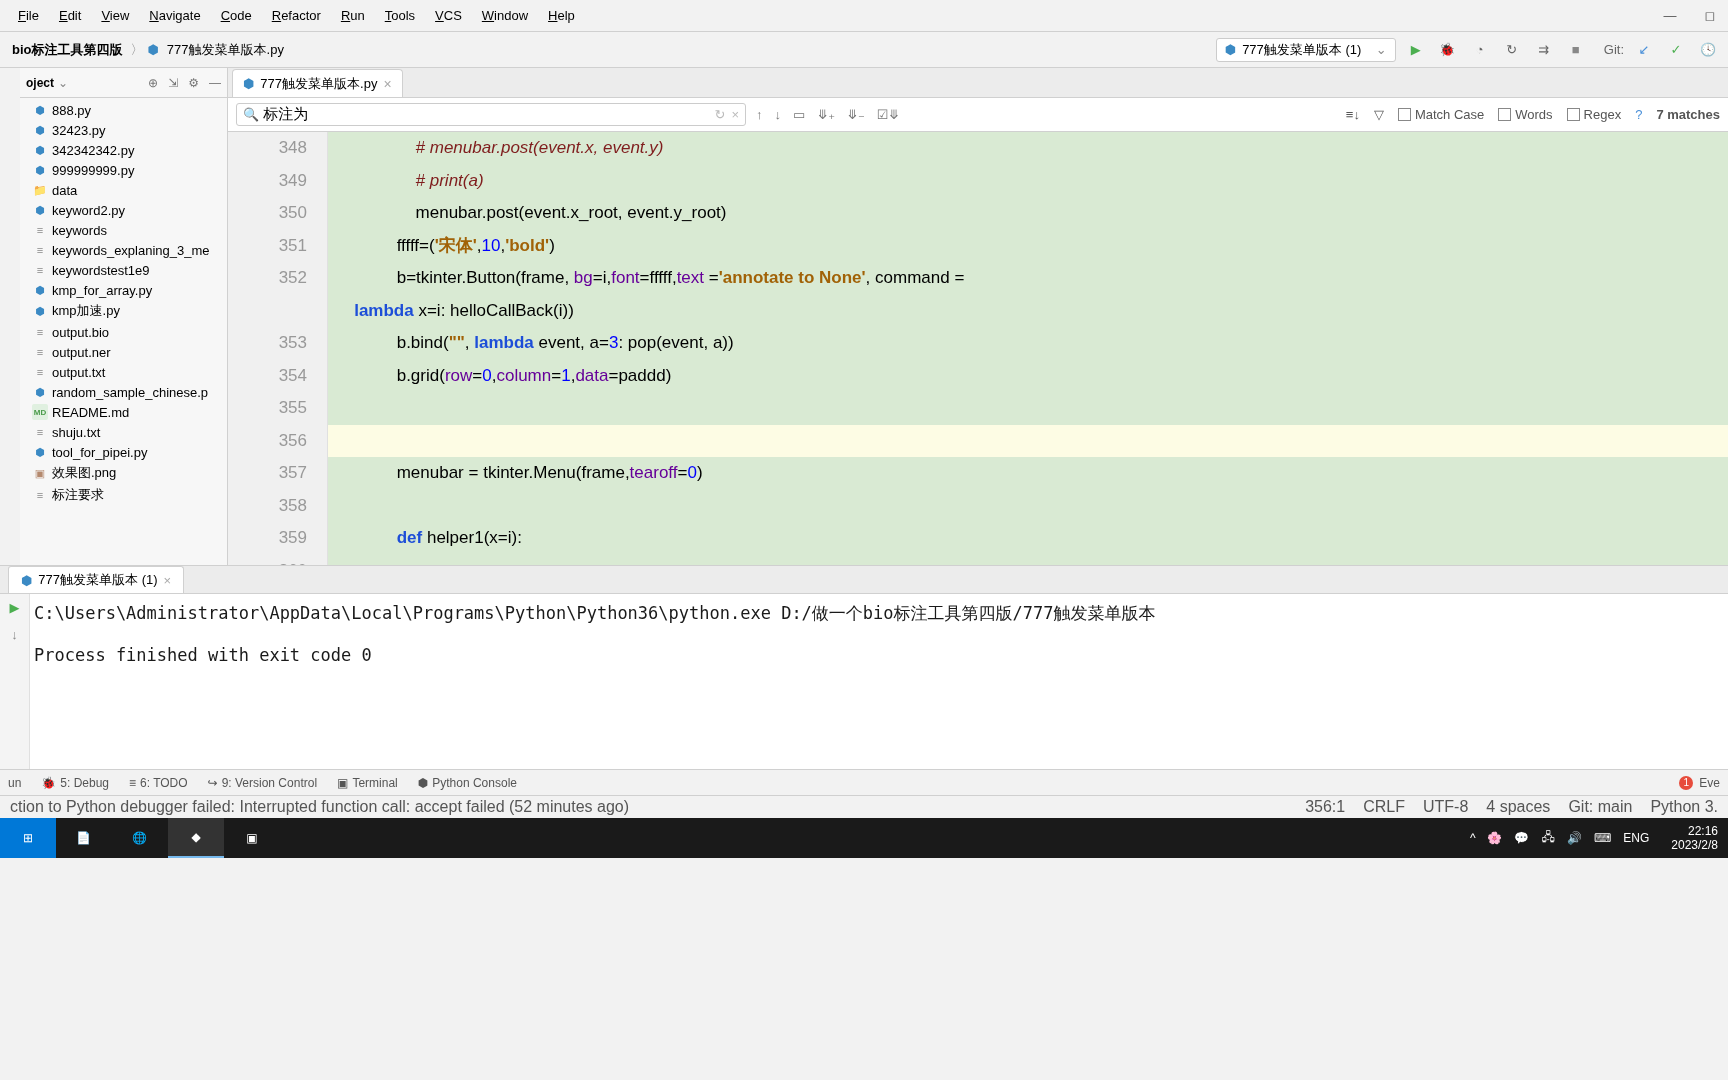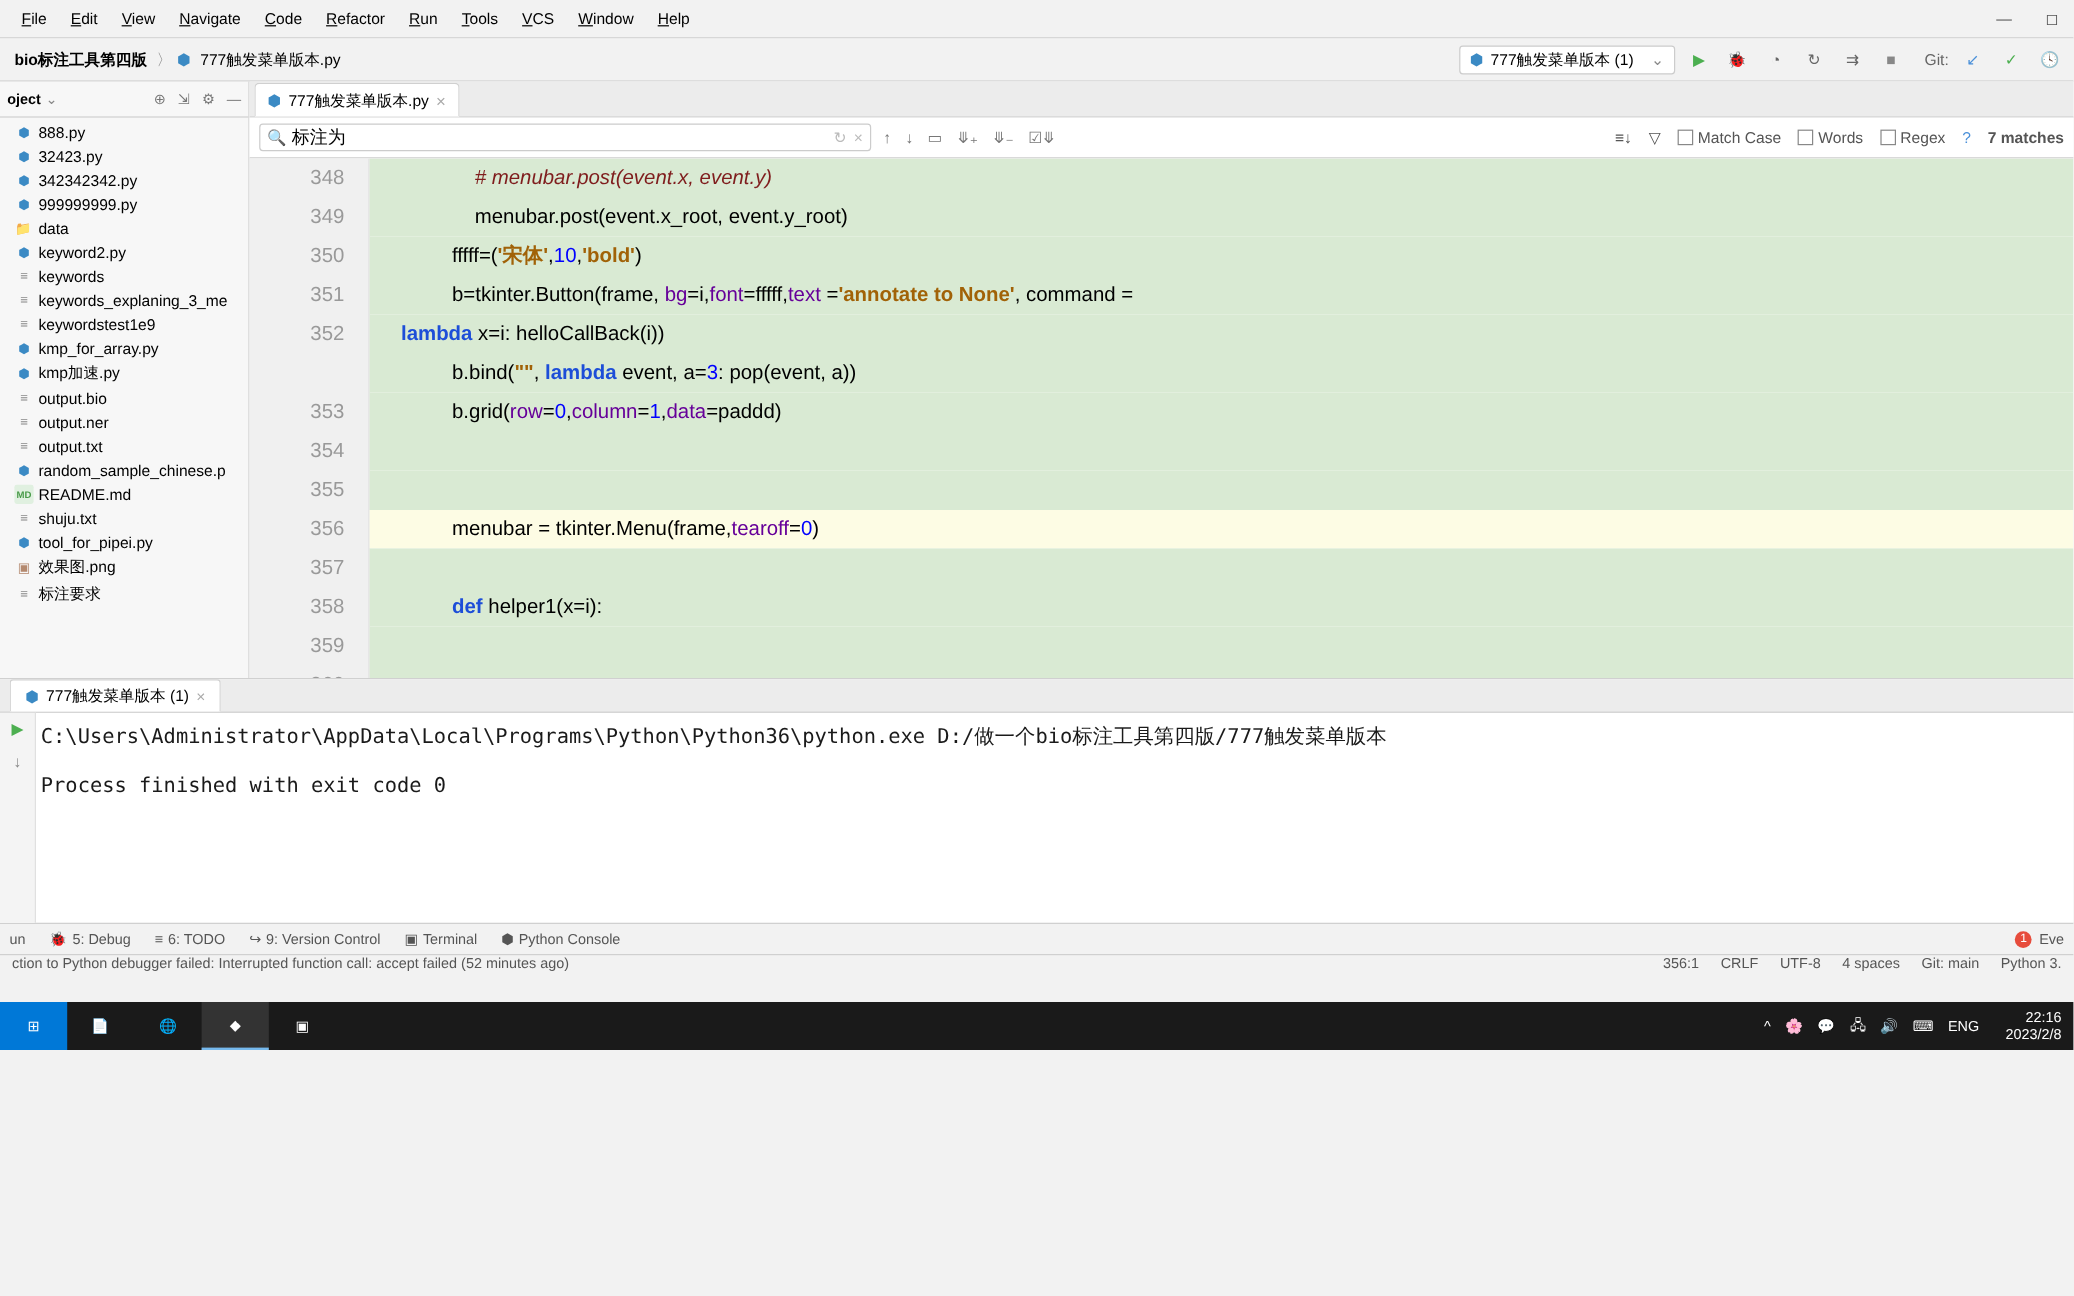--- a/index.html
+++ b/index.html
@@ -23,21 +23,21 @@
 .run-config { display: flex; align-items: center; border: 1px solid #ccc; background: #fff; padding: 2px 8px; border-radius: 3px; min-width: 180px; }
 .run-config .py-icon { color: #3b8ac4; margin-right: 6px; }
 .run-config .chev { margin-left: auto; color: #888; }
 .tool-icon { width: 24px; height: 24px; display: flex; align-items: center; justify-content: center; cursor: pointer; color: #666; }
 .tool-icon.run { color: #4caf50; }
 .tool-icon.debug { color: #4caf50; }
 .tool-icon.stop { color: #888; }
 .git-label { color: #666; margin-left: 8px; }
 
 
-.main-area { display: flex; height: 497px; }
+.main-area { display: flex; height: 497px; margin-left: 20px; }
 
 
 .sidebar { width: 208px; background: #f7f7f7; border-right: 1px solid #d0d0d0; display: flex; flex-direction: column; }
 .sidebar-header { height: 30px; display: flex; align-items: center; padding: 0 6px; border-bottom: 1px solid #d0d0d0; font-size: 12px; }
 .sidebar-header .title { font-weight: bold; }
 .sidebar-header .hdr-icons { margin-left: auto; display: flex; gap: 10px; color: #777; }
 .sidebar-header .hdr-icons span { cursor: pointer; }
 .file-tree { flex: 1; overflow: hidden; padding: 2px 0; }
 .tree-item { display: flex; align-items: center; padding: 2px 4px 2px 12px; font-size: 13px; white-space: nowrap; cursor: pointer; }
 .tree-item .ficon { width: 16px; height: 16px; margin-right: 4px; display: inline-flex; align-items: center; justify-content: center; font-size: 11px; }
@@ -92,21 +92,21 @@
 .run-side span { cursor: pointer; }
 .run-output { flex: 1; padding: 8px 4px; font-family: Consolas,monospace; font-size: 17px; color: #1a1a1a; white-space: pre-wrap; overflow: hidden; }
 
 
 .bottom-tabs { height: 26px; background: #f2f2f2; border-top: 1px solid #d0d0d0; display: flex; align-items: center; padding: 0 8px; gap: 20px; font-size: 12px; color: #555; }
 .bottom-tabs .btab { display: flex; align-items: center; gap: 4px; cursor: pointer; }
 .bottom-tabs .right { margin-left: auto; display: flex; align-items: center; gap: 6px; }
 .err-badge { background: #e74c3c; color: #fff; border-radius: 50%; width: 14px; height: 14px; font-size: 10px; display: inline-flex; align-items: center; justify-content: center; }
 
 
-.status-bar { height: 40px; background: #f2f2f2; border-top: 1px solid #d0d0d0; display: flex; padding: 0 10px; font-size: 12px; color: #555; }
+.status-bar { height: 23px; background: #f2f2f2; border-top: 1px solid #d0d0d0; display: flex; align-items: center; padding: 0 10px; font-size: 16px; color: #555; }
 .status-bar .right { margin-left: auto; display: flex; gap: 18px; }
 
 
 .taskbar { height: 40px; background: #1a1a1a; display: flex; align-items: center; color: #fff; font-size: 12px; }
 .taskbar .tb-left { display: flex; align-items: center; height: 100%; }
 .taskbar .tb-item { width: 56px; height: 100%; display: flex; align-items: center; justify-content: center; cursor: pointer; }
 .taskbar .tb-item.active { background: #333; border-bottom: 2px solid #76b9ed; }
 .taskbar .tray { margin-left: auto; display: flex; align-items: center; gap: 12px; padding-right: 10px; }
 .taskbar .clock { text-align: right; line-height: 14px; margin-left: 10px; }
 </style>
@@ -314,20 +314,21 @@
           <div>356</div>
           <div>357</div>
           <div>358</div>
           <div>359</div>
           <div>360</div>
         </div>
       <div class="code-lines" id="code-lines">
           <div class="bg-green" style="top: 0px; height: 32.5px;"></div>
           <pre>                <span class="c-comment"># menubar.post(event.x, event.y)</span></pre>
           <div class="bg-green" style="top: 32.5px; height: 32.5px;"></div>
+          <pre>                <span class="c-comment"># print(a)</span></pre>
           <div class="bg-green" style="top: 65px; height: 32.5px;"></div>
           <pre>                <span>menubar.post(event.x_root, event.y_root)</span></pre>
           <div class="bg-green" style="top: 97.5px; height: 32.5px;"></div>
           <pre>            <span>fffff=(</span><span class="c-str">'宋体'</span><span>,</span><span class="c-num">10</span><span>,</span><span class="c-str">'bold'</span><span>)</span></pre>
           <div class="bg-green" style="top: 130px; height: 65px;"></div>
           <pre>            <span>b=tkinter.Button(frame, </span><span class="c-param">bg</span><span>=i,</span><span class="c-param">font</span><span>=fffff,</span><span class="c-param">text</span><span> =</span><span class="c-str">'annotate to None'</span><span>, command = </span></pre>
           <pre>   <span class="c-kw">lambda </span><span>x=i: helloCallBack(i))</span></pre>
           <div class="bg-green" style="top: 195px; height: 32.5px;"></div>
           <pre>            <span>b.bind(</span><span class="c-str">"<button-3>"</button-3></span><span>, </span><span class="c-kw">lambda </span><span>event, a=</span><span class="c-num">3</span><span>: pop(event, a))</span></pre>
           <div class="bg-green" style="top: 227.5px; height: 32.5px;"></div>

